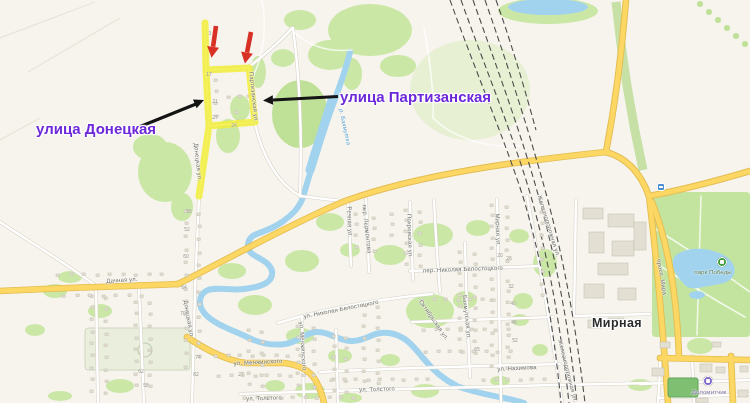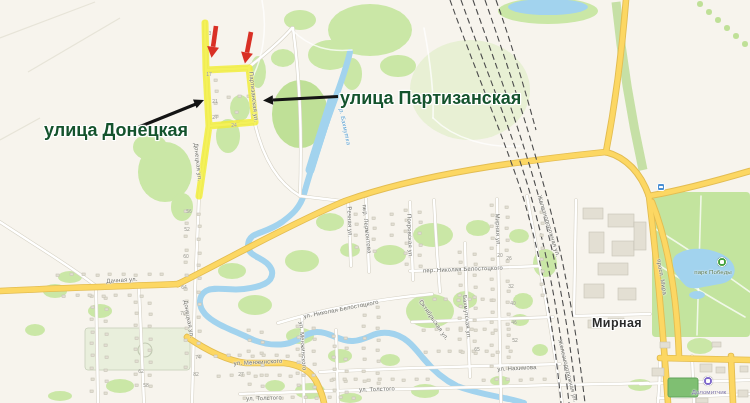--- a/index.html
+++ b/index.html
@@ -34,21 +34,21 @@
     white-space:nowrap;letter-spacing:.2px;
     text-shadow:0 0 2px #fff,0 0 2px #fff,0 0 1px #fff;
     transform-origin:center;pointer-events:none;
   }
   .street-label.river{color:var(--water_label,#579fd0);font-style:italic;}
   .house-number{
     position:absolute;font-size:5px;color:#97968c;
     text-shadow:0 0 1px #fff;transform:translate(-50%,-50%);pointer-events:none;
   }
   .annotation{
-    position:absolute;font-size:18px;font-weight:bold;color:#14532d;white-space:nowrap;
+    position:absolute;font-size:15px;font-weight:bold;color:#6d28d9;white-space:nowrap;
     text-shadow:-1px -1px 0 #fff,1px -1px 0 #fff,-1px 1px 0 #fff,1px 1px 0 #fff,0 0 3px #fff,0 0 3px #fff;
   }
   .city-label{
     position:absolute;font-size:12.5px;font-weight:bold;color:#2c2c2c;letter-spacing:.4px;white-space:nowrap;
     text-shadow:-1px -1px 0 #fff,1px -1px 0 #fff,-1px 1px 0 #fff,1px 1px 0 #fff,0 0 3px #fff;
   }
   .poi-label{
     position:absolute;font-size:6.2px;white-space:nowrap;transform:translate(-50%,0);
     text-shadow:0 0 2px #fff,0 0 2px #fff;pointer-events:none;
   }
@@ -636,15 +636,15 @@
         <span class="glyph"></span>
       </div>
       <div class="poi-label" style="left: 709px; top: 388px; color: rgb(125, 116, 168);">Доломитчик</div>
       <div class="busstop" style="left: 661px; top: 187px; background: rgb(74, 143, 211);">
         <span class="glyph"></span>
       </div>
     </div>
 
   <div class="city-label" style="left:592px;top:316px;">Мирная</div>
 
-  <div class="annotation" style="left:44px;top:120px;">улица Донецкая</div>
+  <div class="annotation" style="left:36px;top:120px;">улица Донецкая</div>
   <div class="annotation" style="left:340px;top:88px;">улица Партизанская</div>
 </div>
 
 </body></html>

